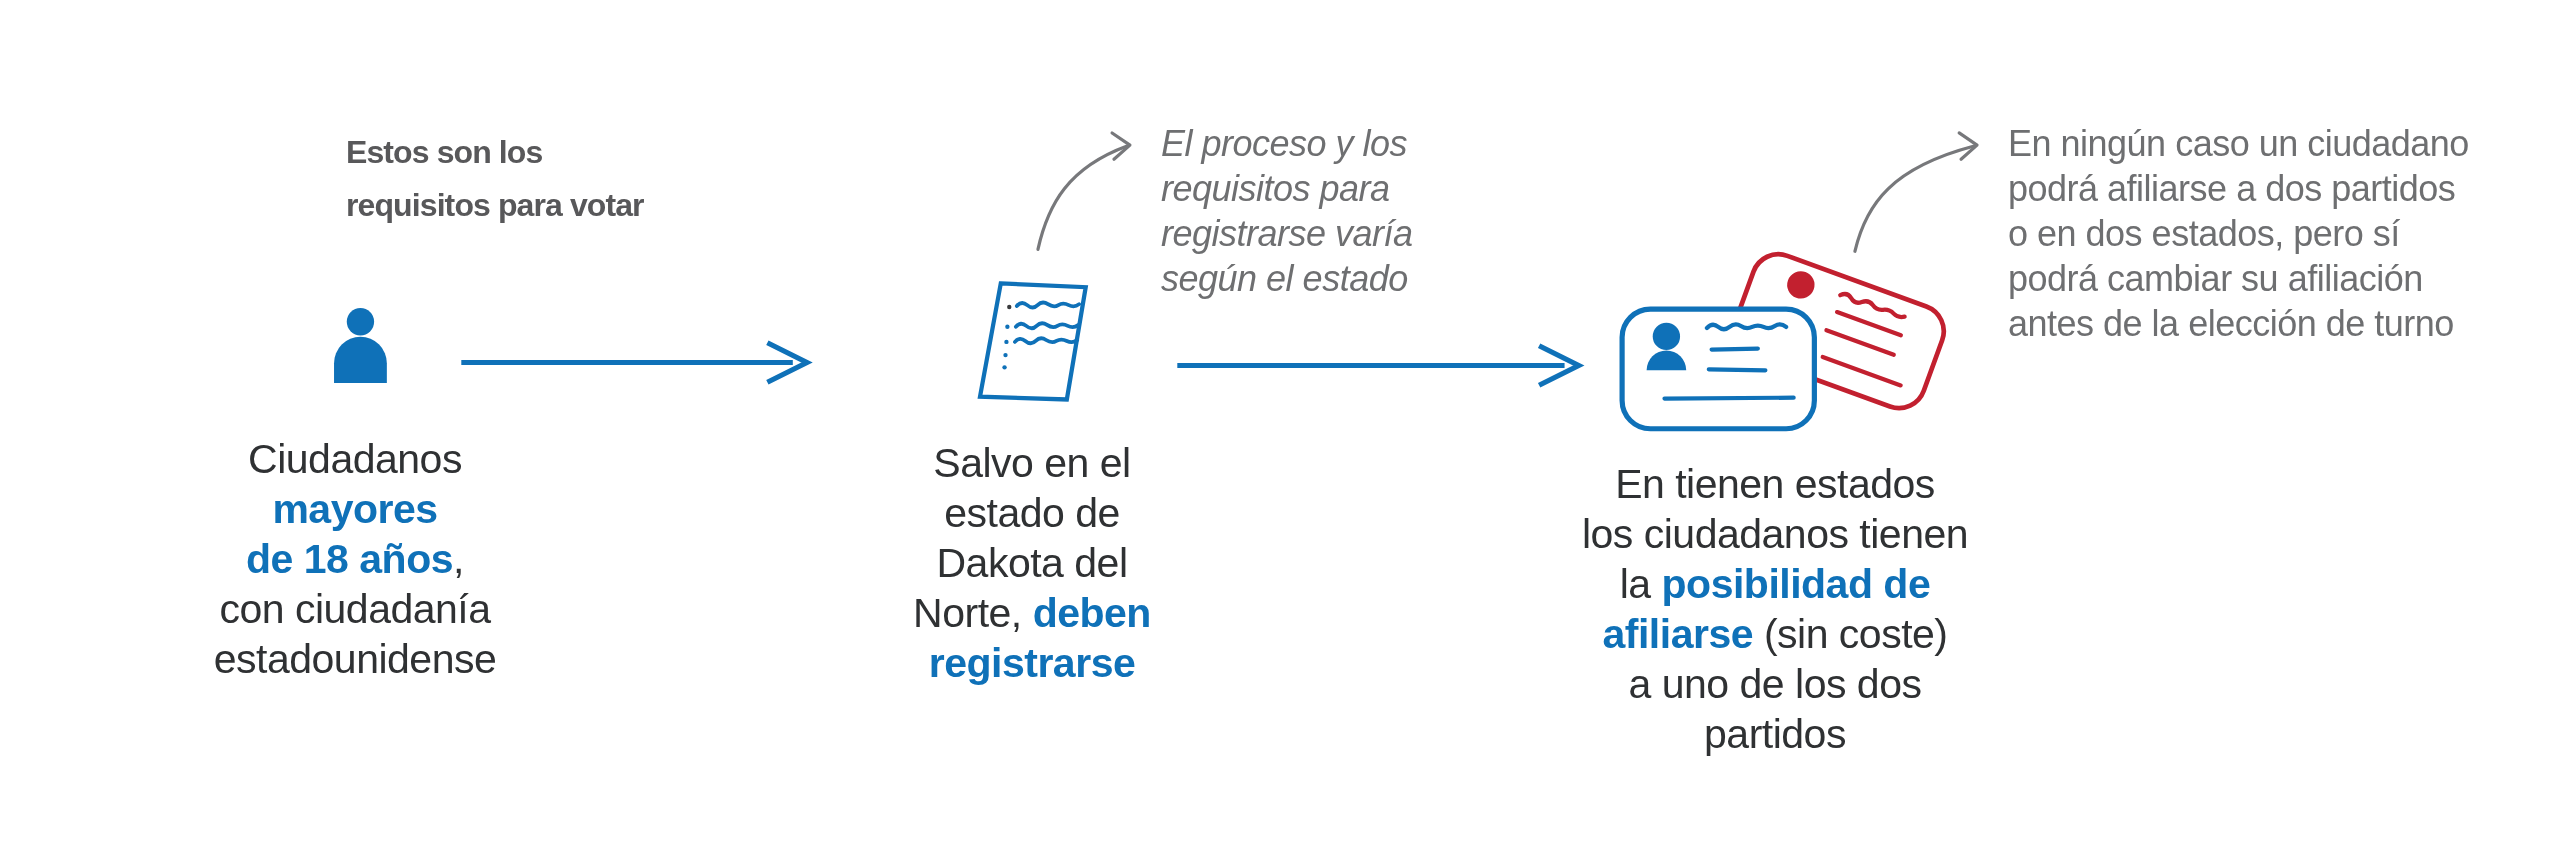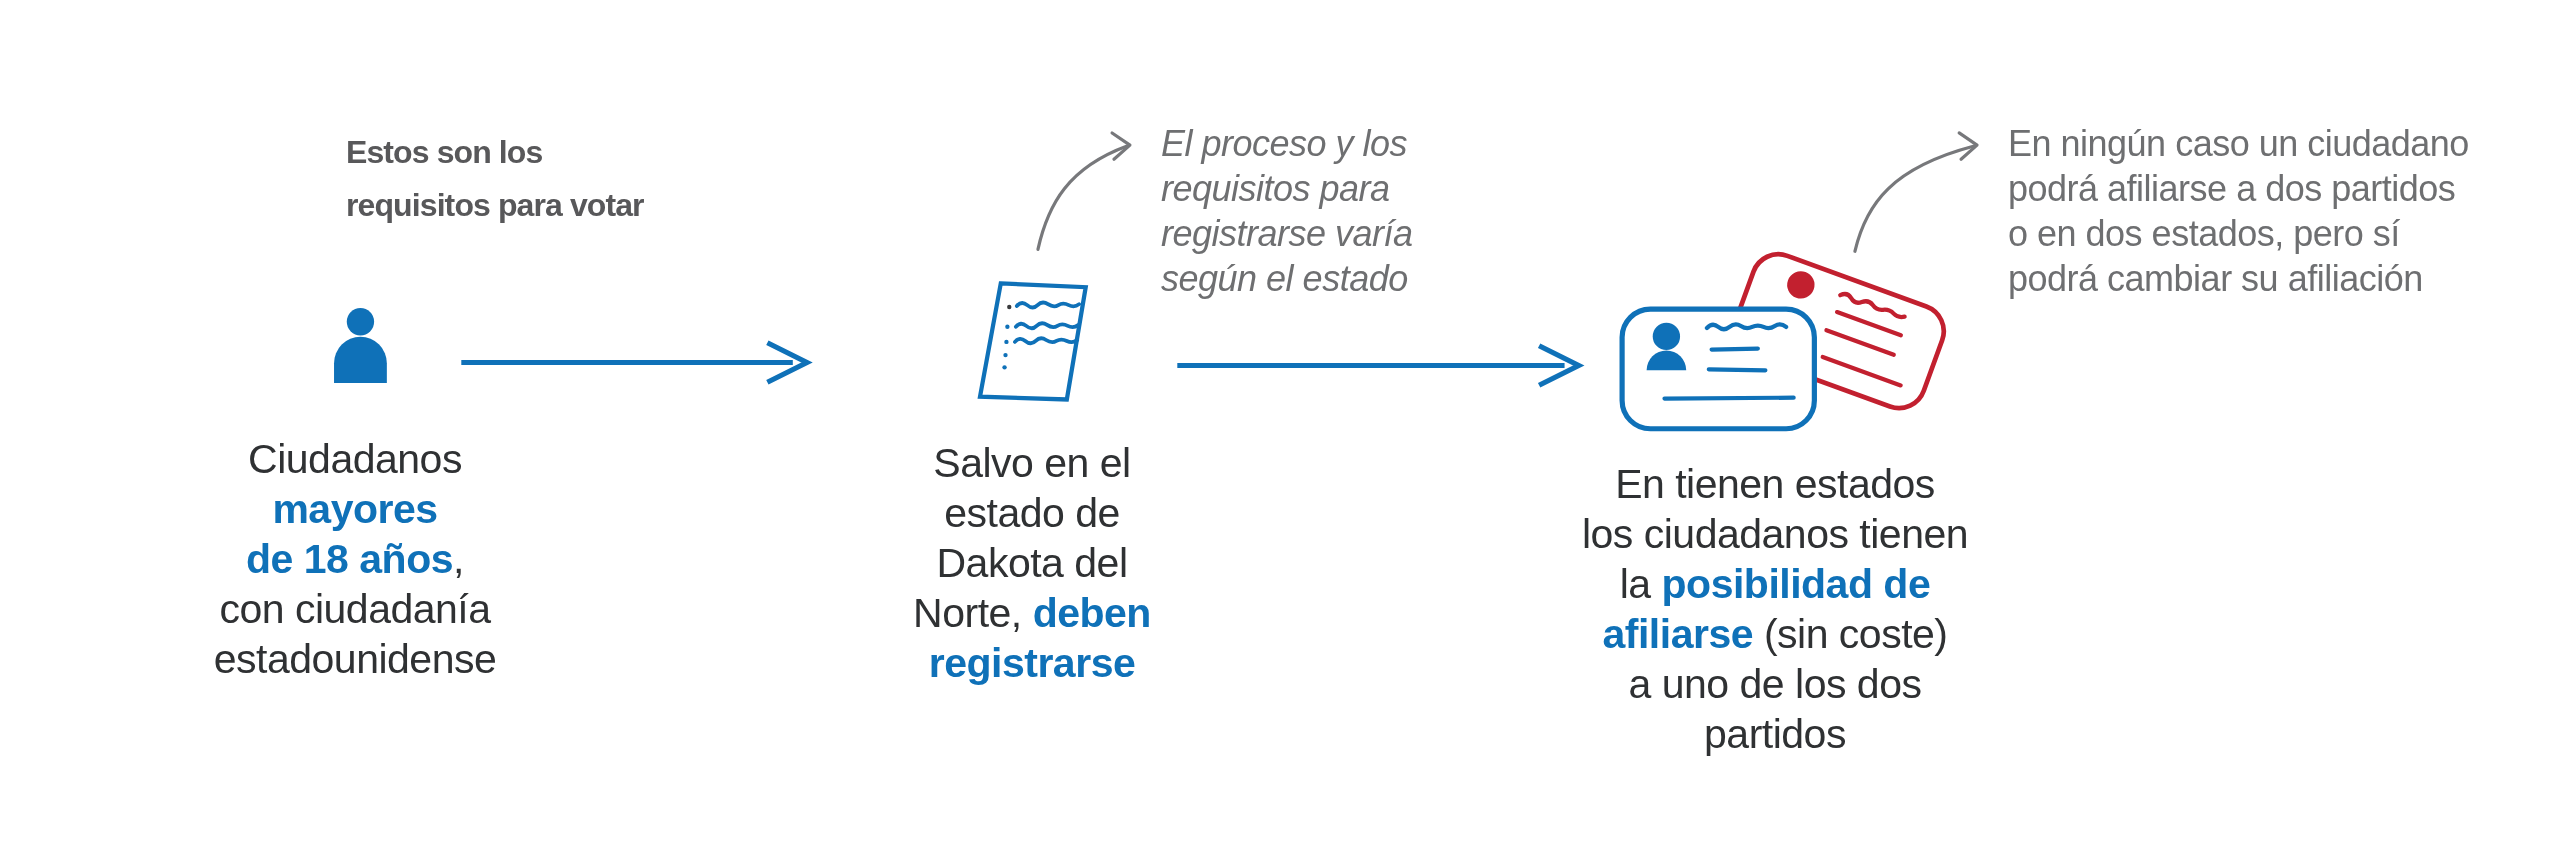--- a/index.html
+++ b/index.html
@@ -126,20 +126,21 @@
   <svg class="abs" style="left:1838px;top:130px;" width="155" height="127" viewBox="0 0 165 135">
     <path d="M18 129 C 30 78, 58 40, 145 17" fill="none" class="stroke-gray" stroke-width="3.4" stroke-linecap="round"></path>
     <polyline points="129,3 148,16 131,31" fill="none" class="stroke-gray" stroke-width="3.4" stroke-linecap="round" stroke-linejoin="round"></polyline>
   </svg>
 
   <div class="abs note" style="left:2008px;top:121px;">
     <div class="line">En ningún caso un ciudadano</div>
     <div class="line">podrá afiliarse a dos partidos</div>
     <div class="line">o en dos estados, pero sí</div>
     <div class="line">podrá cambiar su afiliación</div>
+    <div class="line">antes de la elección de turno</div>
   </div>
 
   <div class="abs step-text" style="left:1549px;top:459px;width:452px;">
     <div class="line"><span>En tienen estados</span></div>
     <div class="line"><span>los ciudadanos tienen</span></div>
     <div class="line"><span>la </span><span class="hl">posibilidad de</span></div>
     <div class="line"><span class="hl">afiliarse</span><span> (sin coste)</span></div>
     <div class="line"><span>a uno de los dos</span></div>
     <div class="line"><span>partidos</span></div>
   </div>

